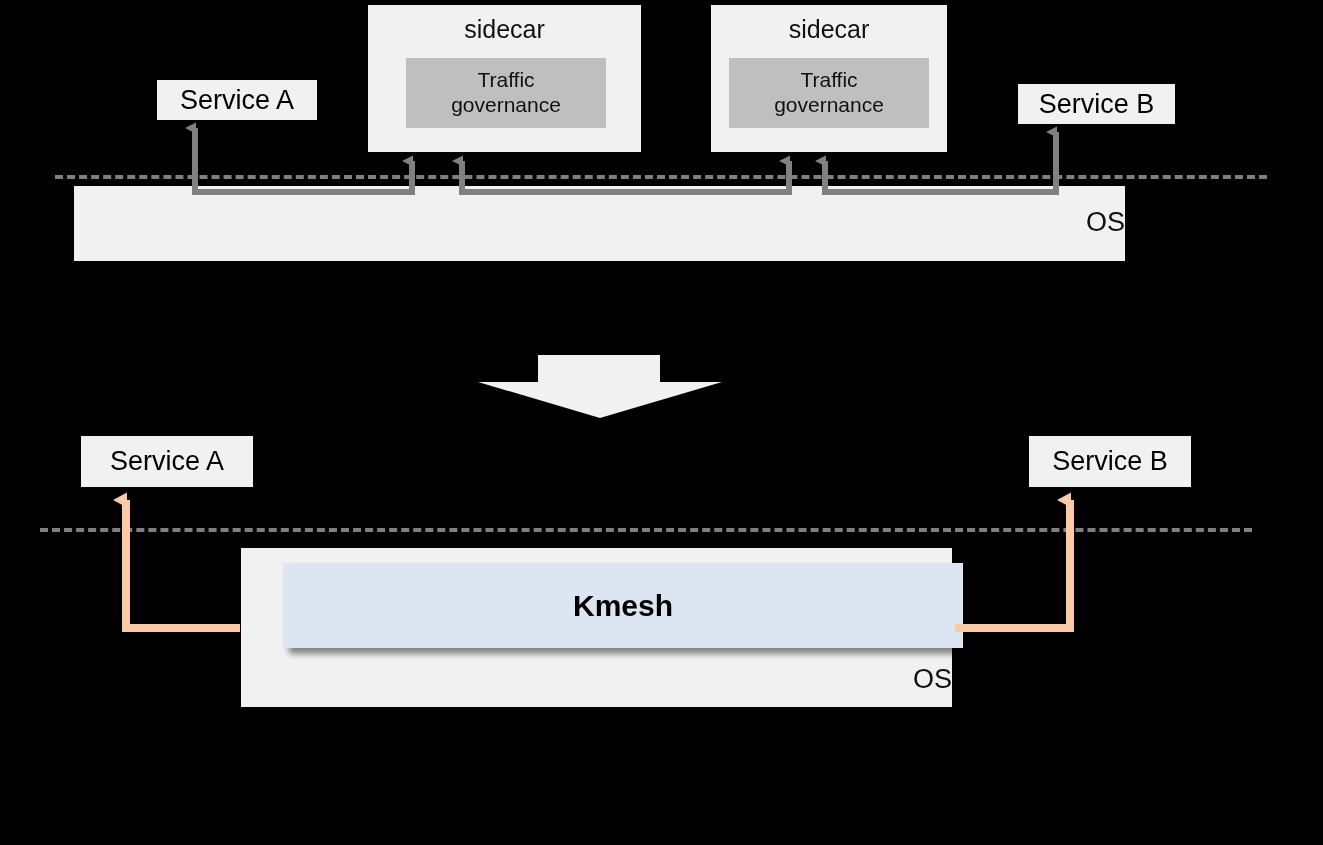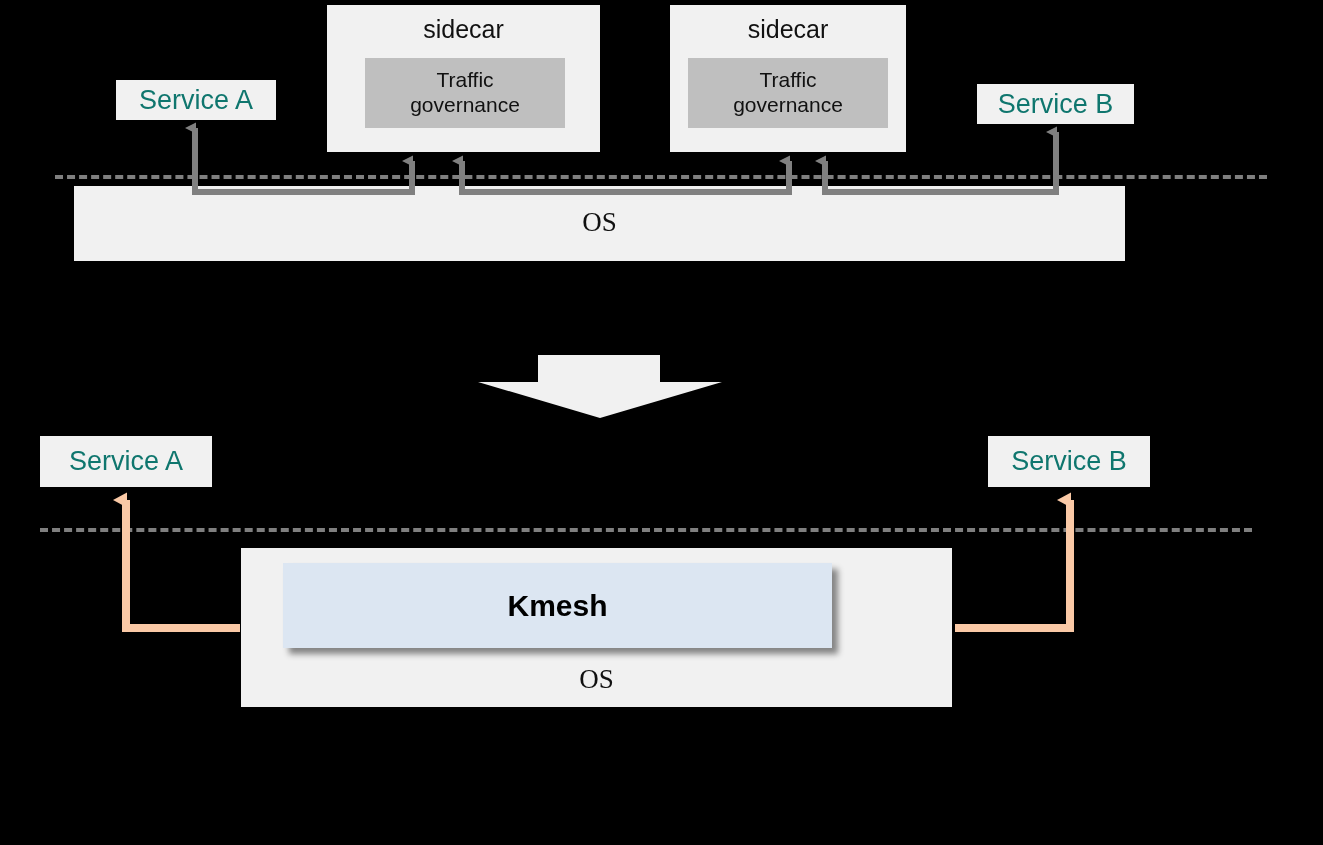--- a/index.html
+++ b/index.html
@@ -22,25 +22,26 @@
   .box {
     position: absolute;
     box-sizing: border-box;
     background: #f1f1f1;
     color: #000000;
     display: flex;
     align-items: center;
     justify-content: center;
     text-align: center;
     line-height: 1.12;
+    margin-left: 41px;
   }
 
   .service-box {
     font-size: 27px;
-    color: #0f766e;
+    color: #000000;
   }
 
   .sidecar-box {
     background: #f1f1f1;
     display: block;
   }
   .sidecar-label {
     position: absolute;
     left: 0;
     right: 0;
@@ -64,24 +65,23 @@
   .os-box {
     position: absolute;
     background: #f1f1f1;
     color: #111111;
     box-sizing: border-box;
   }
   .os-label {
     position: absolute;
     left: 0;
     right: 0;
-    text-align: center;
+    text-align: right;
     font-size: 27px;
     color: #111111;
-    font-family: Liberation Serif, serif;
   }
 
   .kmesh-box {
     position: absolute;
     background: #dce6f2;
     color: #000000;
     font-size: 30px;
     font-weight: bold;
     display: flex;
     align-items: center;
@@ -152,21 +152,21 @@
   <div class="box service-box" style="left:988px; top:436px; width:162px; height:51px;">
     <span>Service B</span>
   </div>
 
   <div class="dash-line" style="left:40px; top:528px; width:1212px;"></div>
 
   <div class="os-box" style="left:241px; top:548px; width:711px; height:159px;">
     <span class="os-label" style="bottom:12px;">OS</span>
   </div>
 
-  <div class="kmesh-box" style="left:283px; top:563px; width:549px; height:85px;">
+  <div class="kmesh-box" style="left:283px; top:563px; width:680px; height:85px;">
     <span>Kmesh</span>
   </div>
 
   <svg class="overlay" viewBox="0 0 1323 845">
     <defs>
       <marker id="grayhead" markerWidth="12" markerHeight="12" refX="5.5" refY="10" orient="auto" markerUnits="userSpaceOnUse">
         <path d="M5.5,0 L11,11 L0,11 Z" fill="#808080"></path>
       </marker>
       <marker id="orangehead" markerWidth="16" markerHeight="15" refX="7.5" refY="13" orient="auto" markerUnits="userSpaceOnUse">
         <path d="M7.5,0 L15,14 L0,14 Z" fill="#fac9a6"></path>

